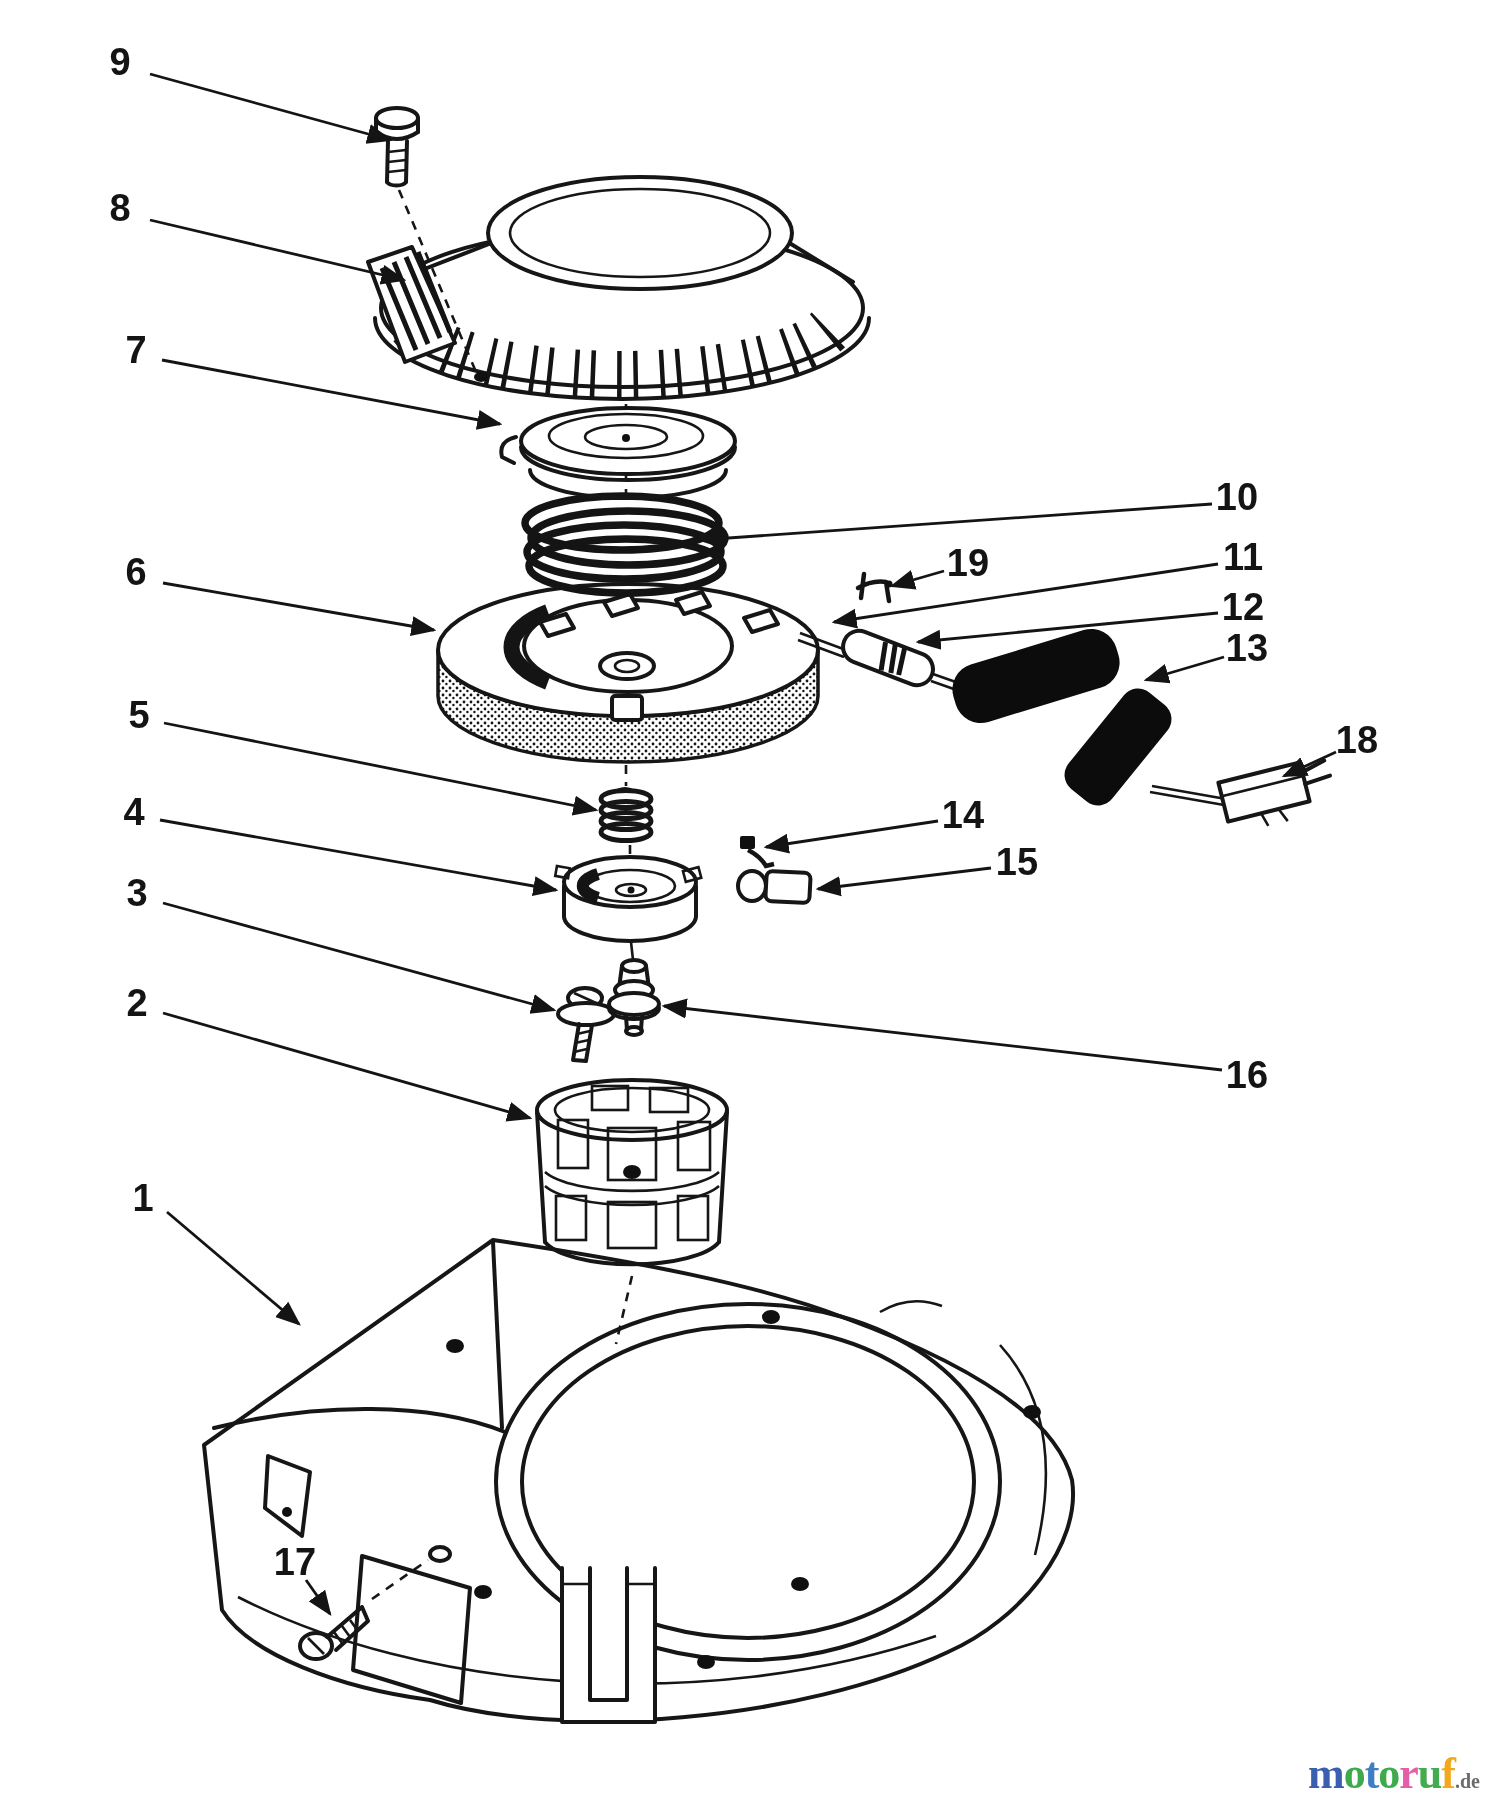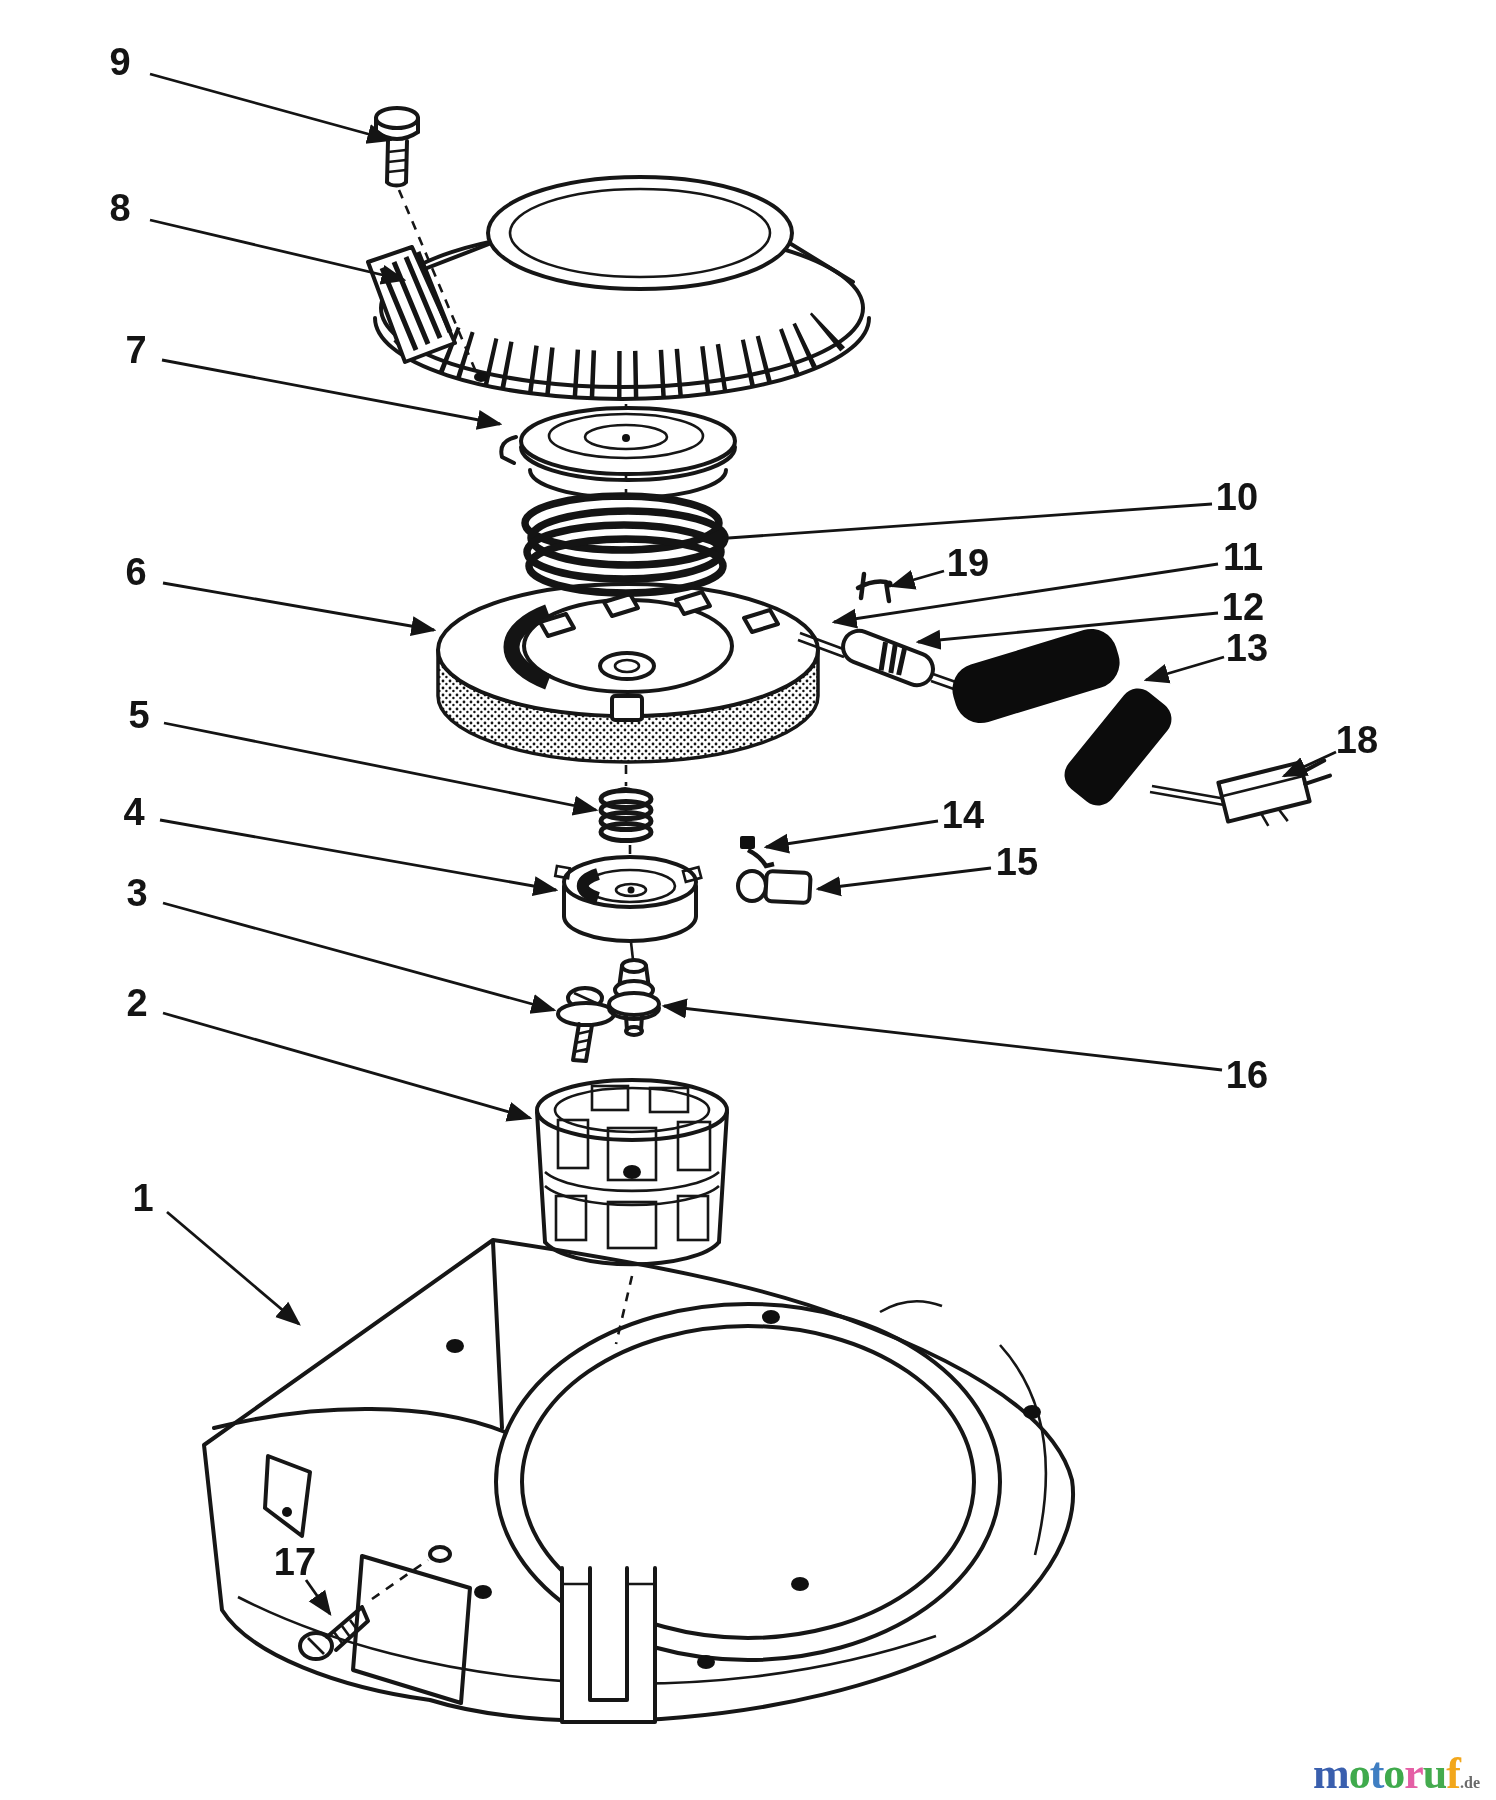--- a/index.html
+++ b/index.html
@@ -8,21 +8,21 @@
   #stage svg{position:absolute;left:0;top:0;}
   .ln{stroke:#161616;fill:none;stroke-width:4;stroke-linecap:round;stroke-linejoin:round;}
   .thin{stroke:#161616;fill:none;stroke-width:2.6;}
   .wfill{fill:#ffffff;}
   .dark{fill:#101010;}
   .dash{stroke:#161616;stroke-width:2.6;fill:none;stroke-dasharray:9 8;}
   .leader{stroke:#141414;stroke-width:2.8;}
   .callout-num{font-family:"Liberation Sans",sans-serif;font-weight:bold;font-size:38px;fill:#141414;}
   #logo{position:absolute;right:16px;bottom:4px;font-family:"Liberation Serif",serif;
         font-weight:bold;font-size:44px;line-height:1;letter-spacing:-1px;cursor:pointer;}
-  .logo-suffix{font-size:16px;letter-spacing:0;}
+  .logo-suffix{font-size:20px;letter-spacing:0;}
 </style>
 </head>
 <body>
 
 <div id="stage">
 <svg width="1496" height="1800" viewBox="0 0 1496 1800">
   <defs>
     <marker id="arr" viewBox="0 0 10 10" refX="9" refY="5" markerWidth="9" markerHeight="9" orient="auto-start-reverse">
       <path d="M0,1 L10,5 L0,9 z" fill="#141414"></path>
     </marker>

